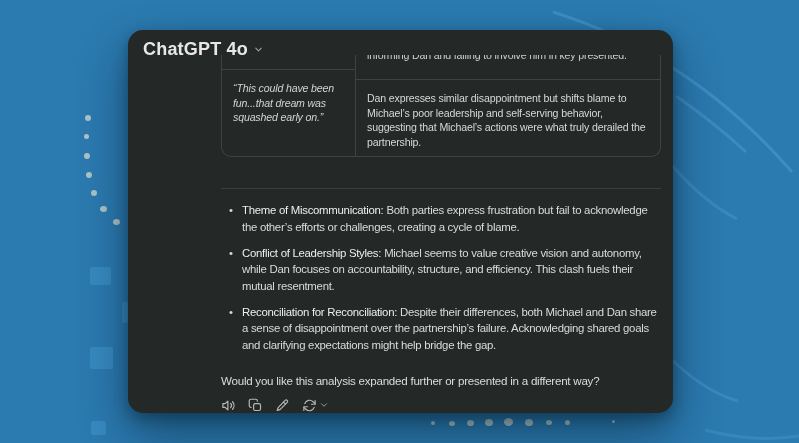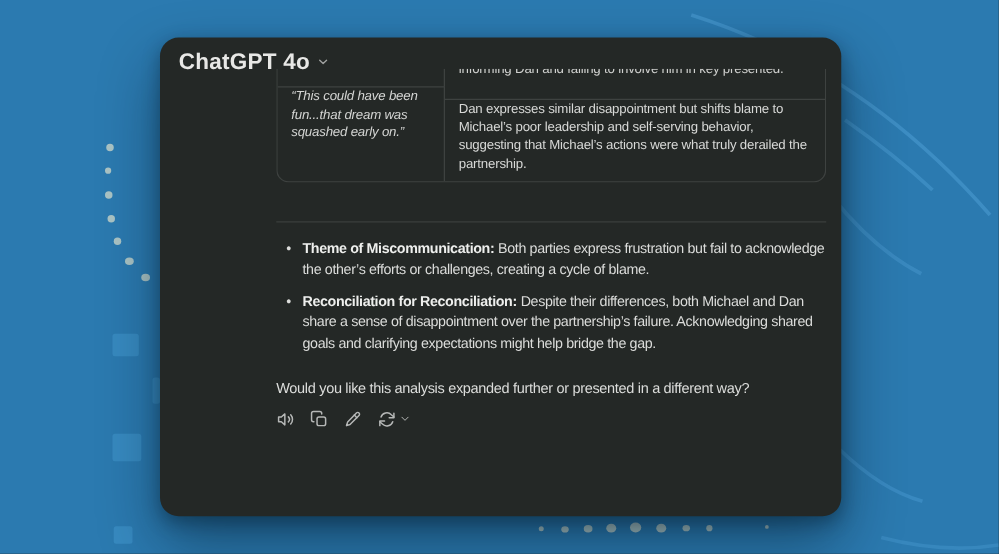--- a/index.html
+++ b/index.html
@@ -27,38 +27,38 @@
 
   .content { position:absolute; left:93px; top:25px; width:440px; color:var(--text-main,#dbdcda); }
 
   
   .tbl {
     display:grid; grid-template-columns:134px 1fr;
     border:1px solid var(--table-border,#3d413f); border-top:none;
     border-radius:0 0 10px 10px; overflow:hidden;
     font-size:10.6px; line-height:1.38; letter-spacing:-.15px; color:#d8d9d7;
   }
-  .cell { padding:0 11px 7px; }
+  .cell { padding:11px 11px 7px; }
   .cell.left { border-right:1px solid var(--table-border,#3d413f); font-style:italic; color:#d4d5d3; }
   .clip-cell { height:14px; overflow:hidden; padding:0 11px; }
   .clip-cell .clip-inner { display:block; margin-top:-7px; white-space:nowrap; color:#cfd0ce; }
 
   .divider { border:0; border-top:1px solid var(--divider,#3a3e3c); margin-top:31px; }
 
   .summary-heading { margin-top:30px; font-size:13.5px; font-weight:700; color:#eeeeec; letter-spacing:-.1px; }
 
   ul.insights { margin-top:13px; list-style:none; padding-left:21px; }
   ul.insights li {
     position:relative; margin-bottom:10px;
     font-size:11.4px; line-height:1.43; letter-spacing:-.28px;
   }
   ul.insights li::before {
     content:"•"; position:absolute; left:-13px; top:0; color:#dcdddb; font-size:11.4px;
   }
-  ul.insights strong { color:#eeefed; font-weight:700; margin-right:3px; }
+  ul.insights strong { color:#eeefed; font-weight:400; margin-right:3px; }
 
   .closing { margin-top:21px; font-size:11.6px; letter-spacing:-.25px; color:#dcdddb; }
 
   .action-bar { margin-top:11px; display:flex; align-items:center; gap:12px; }
   .action-btn { display:flex; align-items:center; gap:2px; cursor:pointer; background:none; border:none; padding:0; }
   .action-btn svg { stroke:var(--icon-muted,#b6b8b7); fill:none; stroke-width:1.9; stroke-linecap:round; stroke-linejoin:round; }
 </style>
 </head>
 <body>
 
@@ -118,20 +118,23 @@
     </div>
 
     <hr class="divider">
 
 
     <ul class="insights">
       <li>
         <strong>Theme of Miscommunication:</strong><span>Both parties express frustration but fail to acknowledge the other’s efforts or challenges, creating a cycle of blame.</span>
       </li>
       <li>
+        <strong>Conflict of Leadership Styles:</strong><span>Michael seems to value creative vision and autonomy, while Dan focuses on accountability, structure, and efficiency. This clash fuels their mutual resentment.</span>
+      </li>
+      <li>
         <strong>Reconciliation for Reconciliation:</strong><span>Despite their differences, both Michael and Dan share a sense of disappointment over the partnership’s failure. Acknowledging shared goals and clarifying expectations might help bridge the gap.</span>
       </li>
     </ul>
 
     <p class="closing">Would you like this analysis expanded further or presented in a different way?</p>
 
     <div class="action-bar">
       <button class="action-btn">
         <svg width="15" height="15" viewBox="0 0 24 24">
           <path d="M11 5 6.5 9H3v6h3.5L11 19z"></path>

